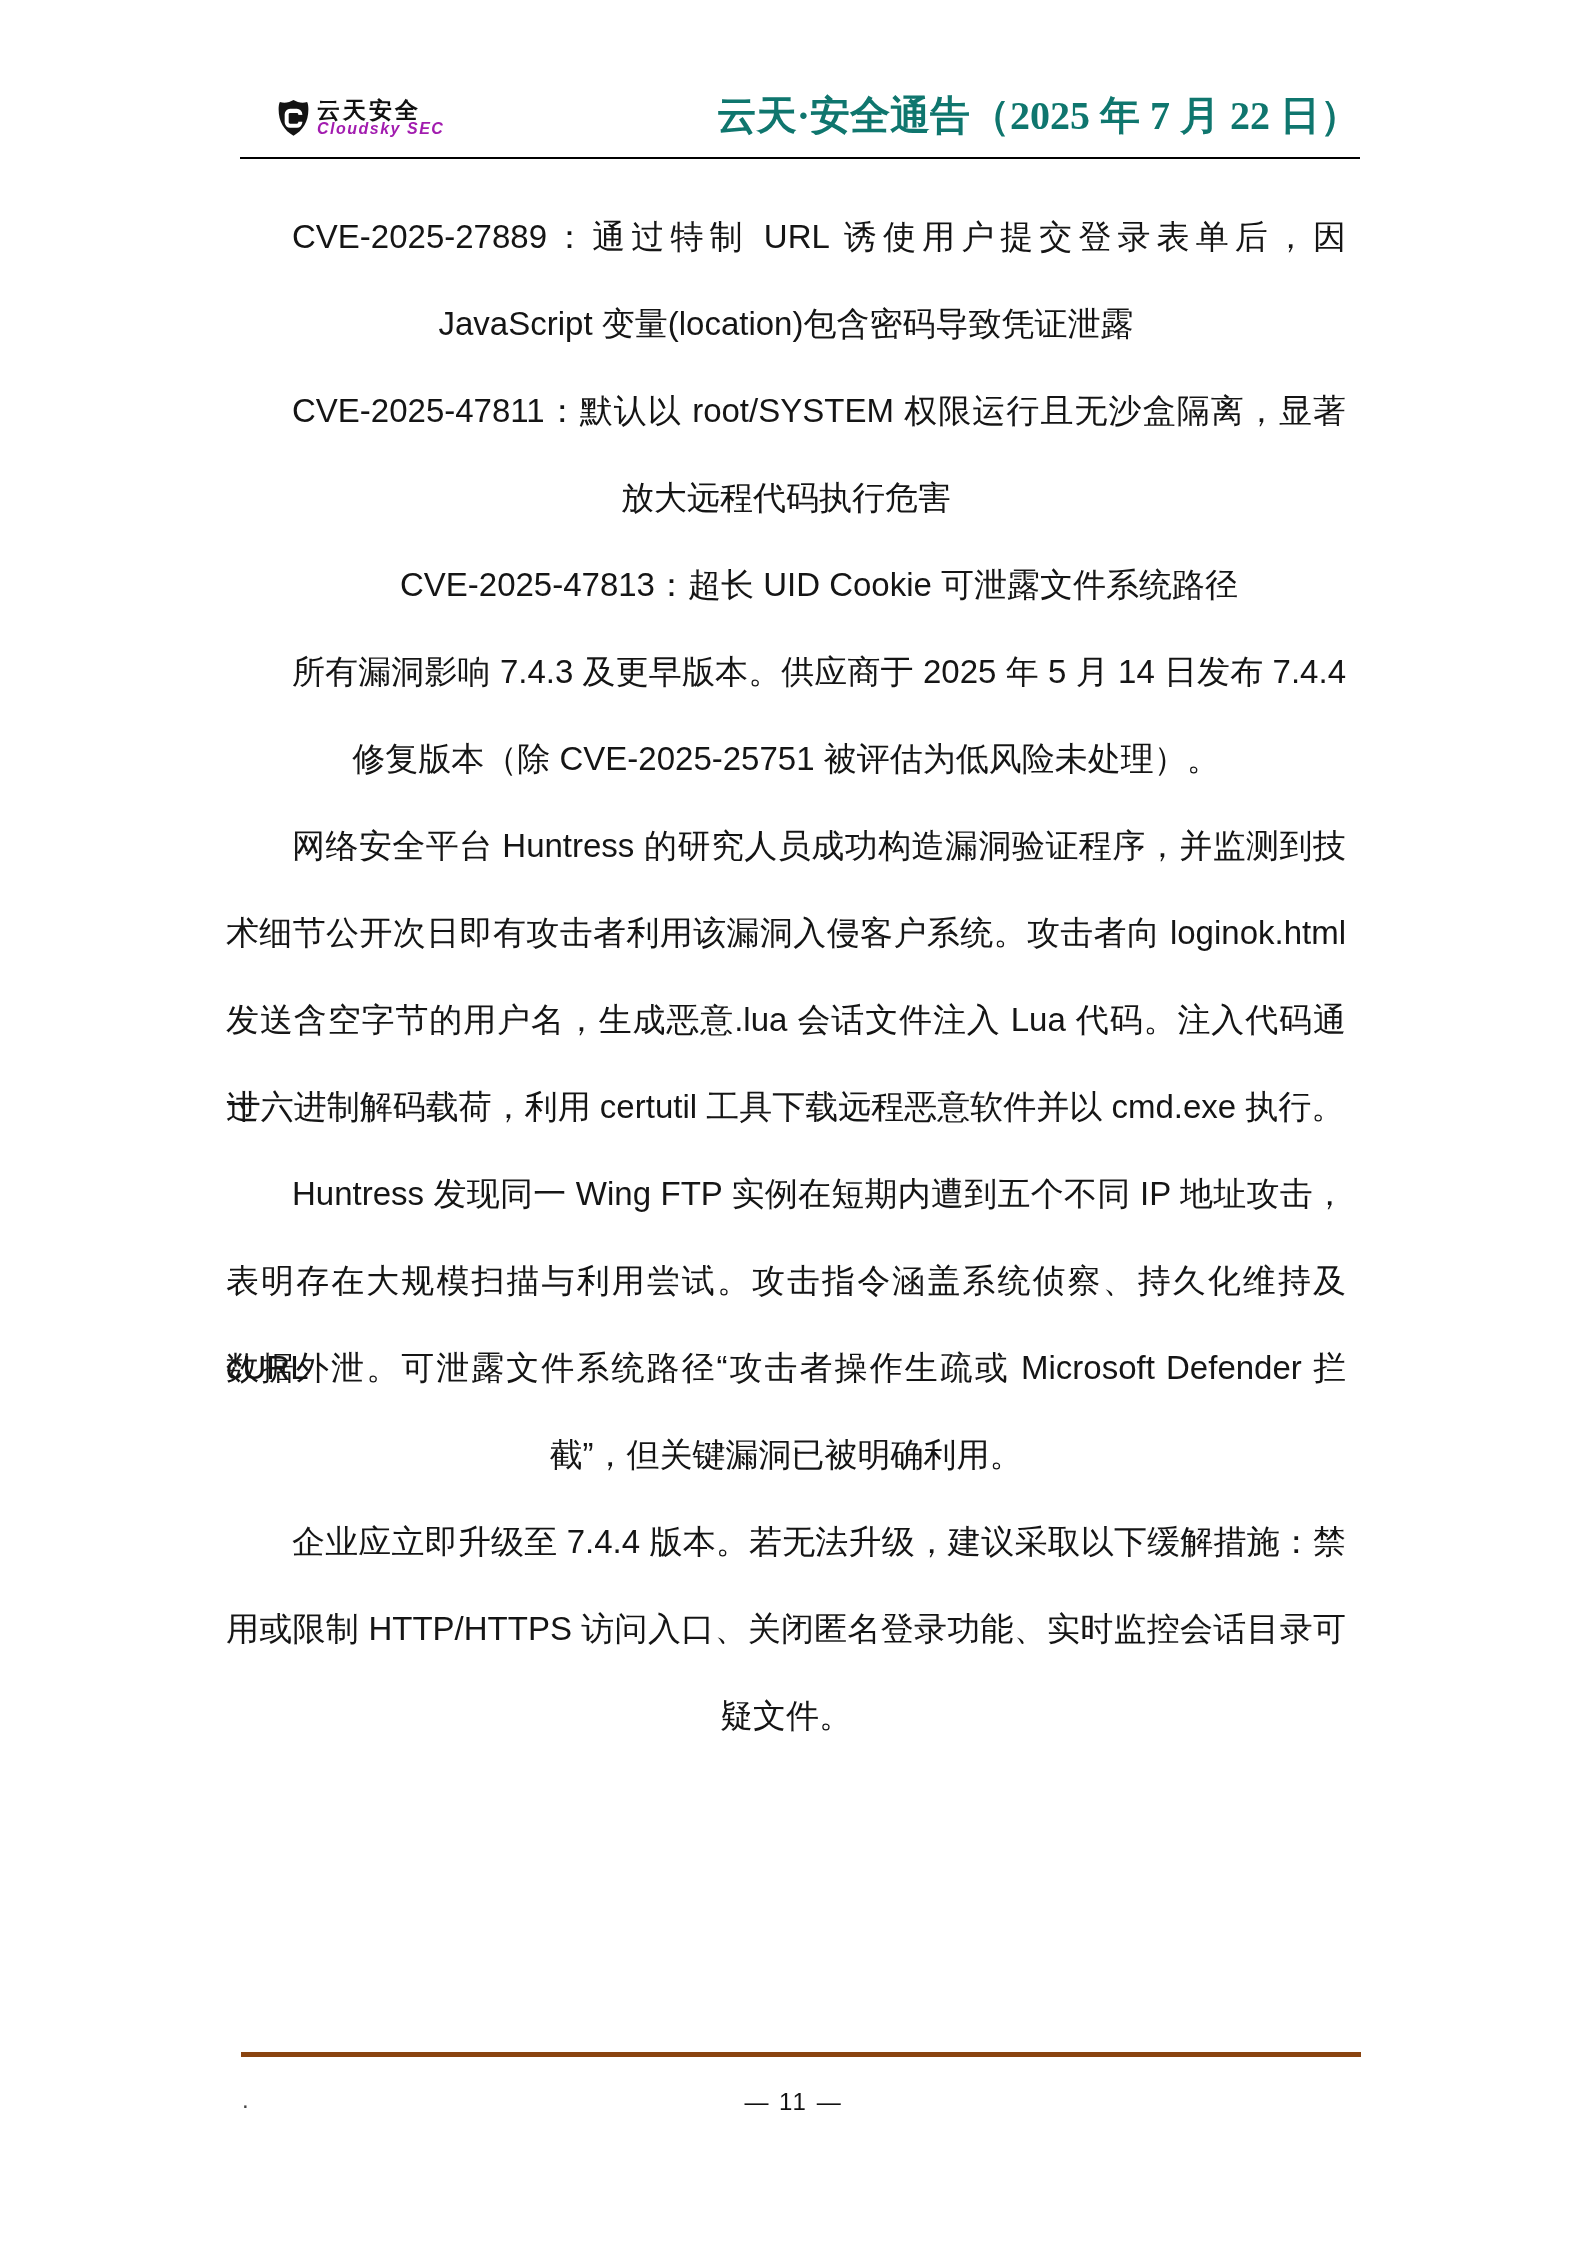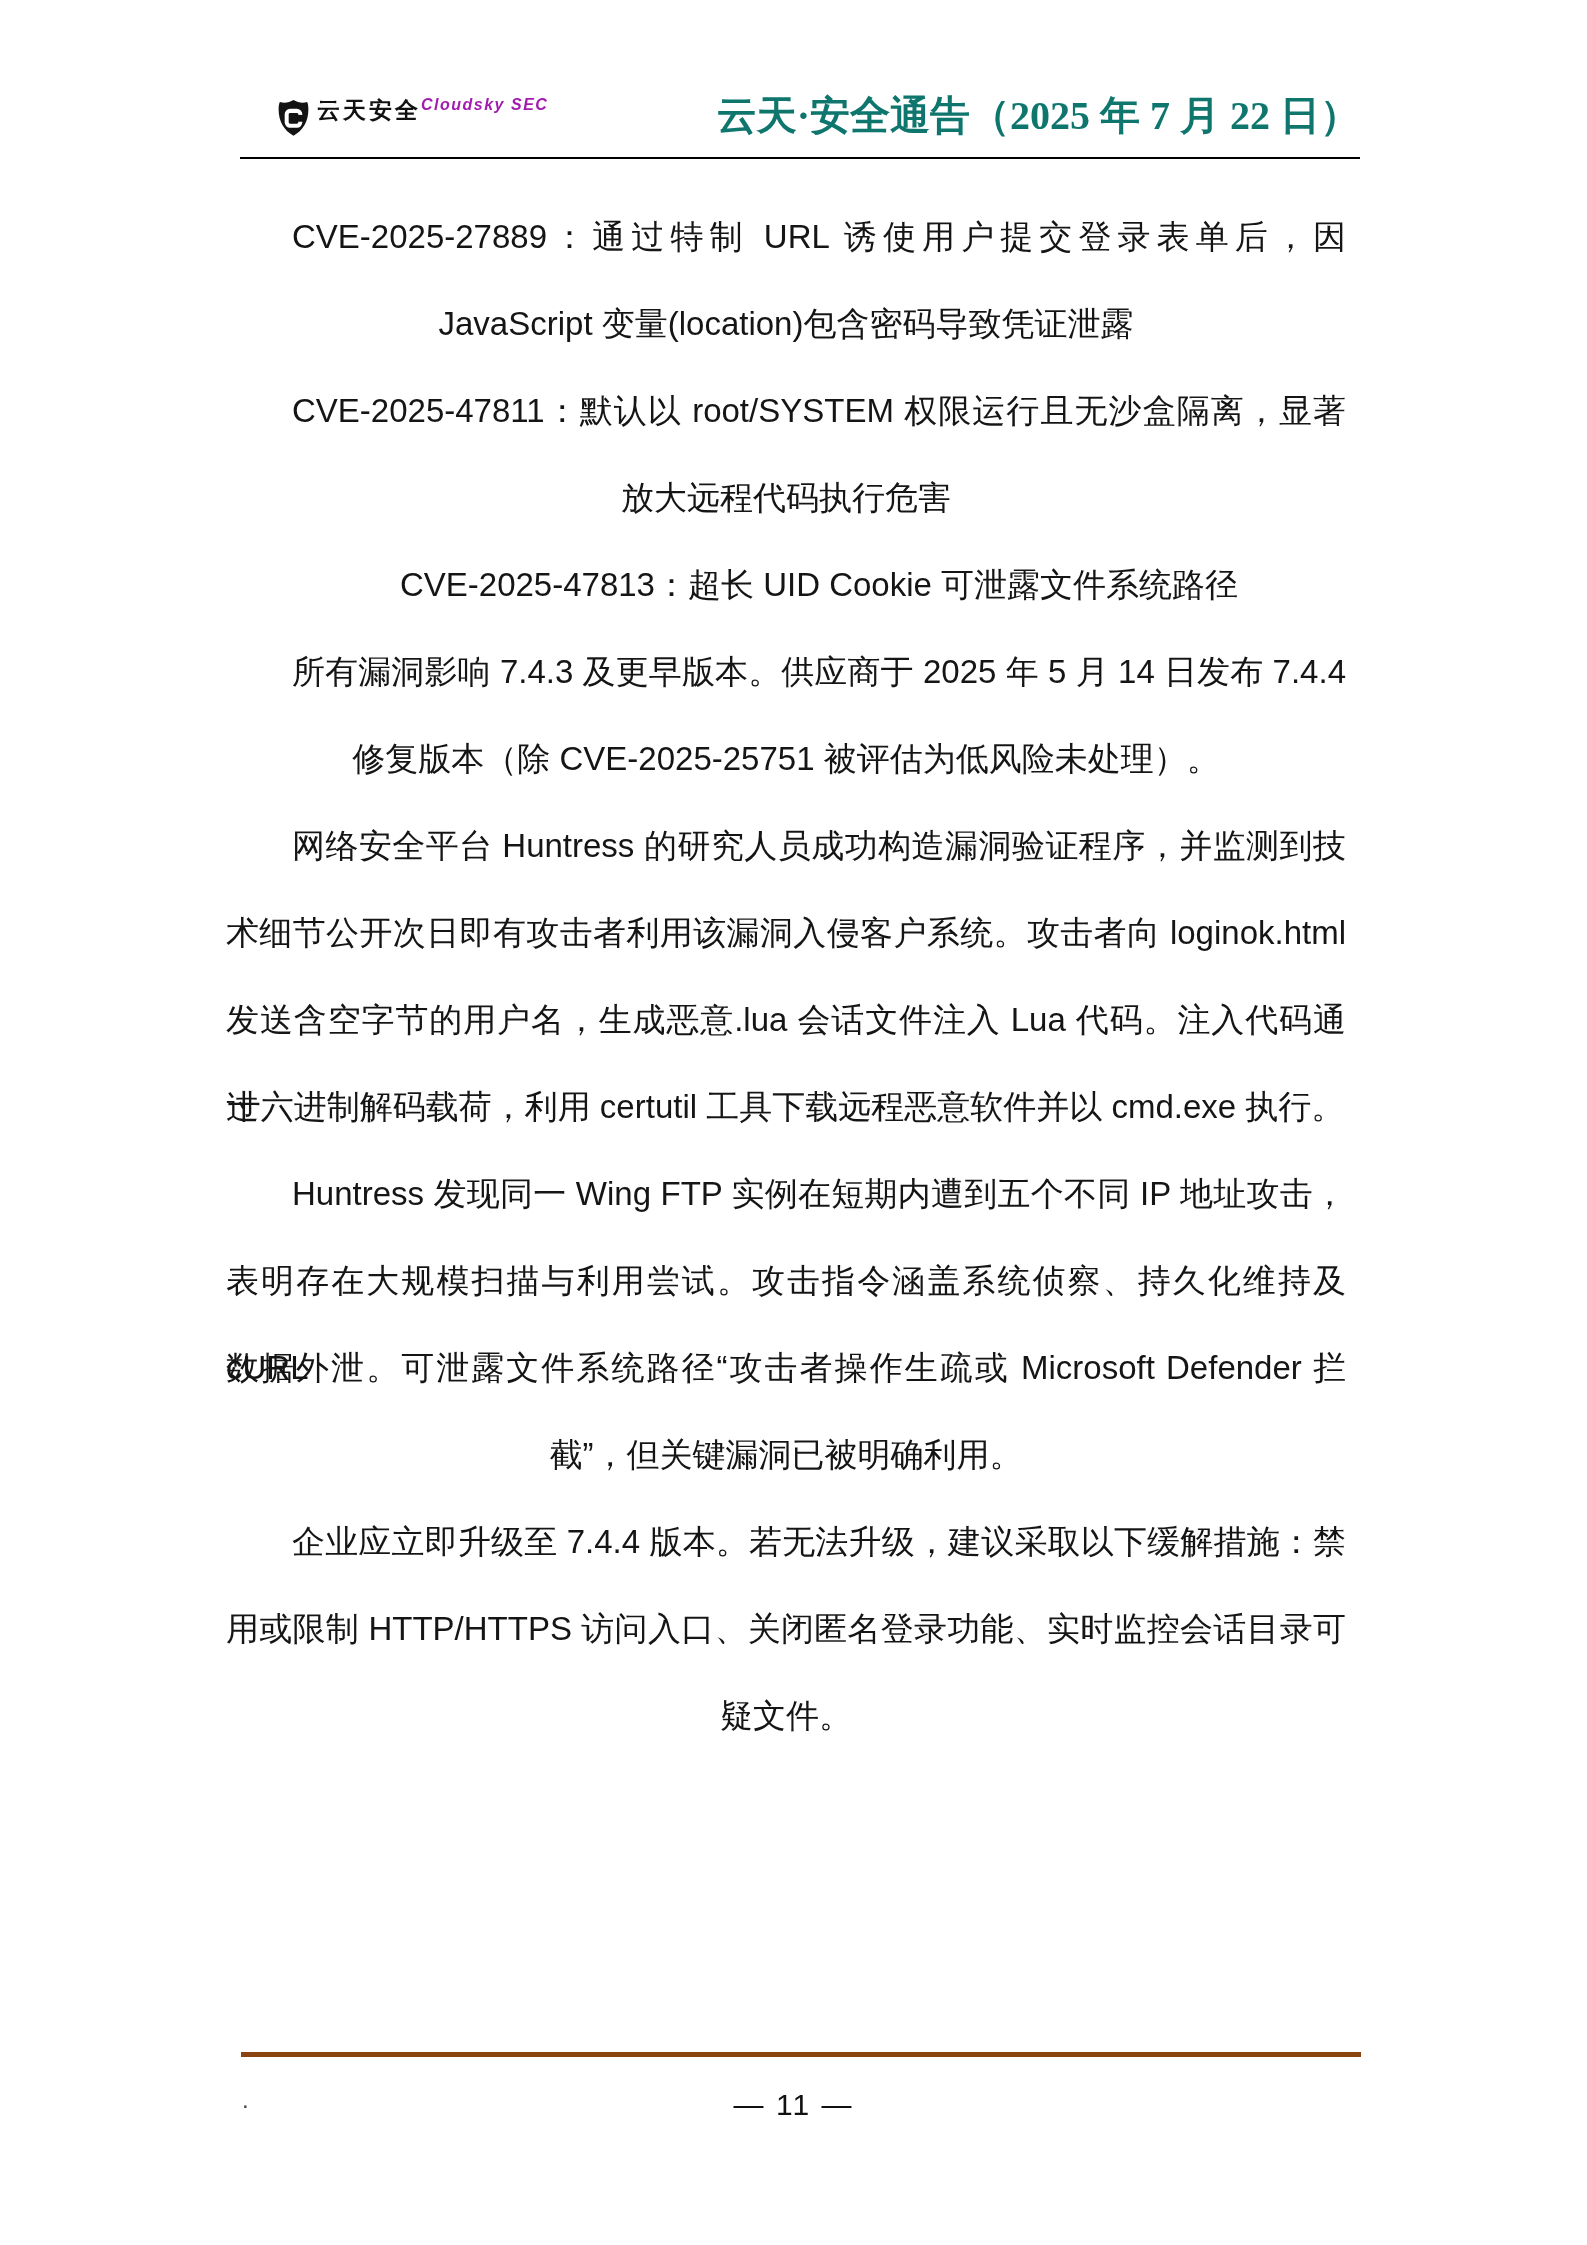--- a/index.html
+++ b/index.html
@@ -17,21 +17,21 @@
   
   .logo {
     position: absolute;
     left: 278px;
     top: 98px;
     display: flex;
     align-items: flex-start;
     gap: 8px;
   }
   .logo svg { display:block; width:31px; height:40px; }
-  .logo-text { display:flex; flex-direction:row;justify-content:flex-end; }
+  .logo-text { display:flex; flex-direction:column;justify-content:flex-end; }
   .brand-cn {
     font-size: 23px;
     font-weight: bold;
     letter-spacing: 3px;
     line-height: 24px;
     color: #111;
   }
   .brand-en {
     font-size: 16px;
     font-weight: bold;
@@ -93,21 +93,21 @@
     top: 2086px;
     font-size: 24px;
     color: #444;
   }
   .page-number {
     position: absolute;
     left: 0;
     right: 0;
     top: 2088px;
     text-align: center;
-    font-size: 30px;
+    font-size: 24px;
     color: #111;
     letter-spacing: 2px;
   }
 </style>
 </head>
 <body>
 
 <div class="page">
 
   <div class="logo">

